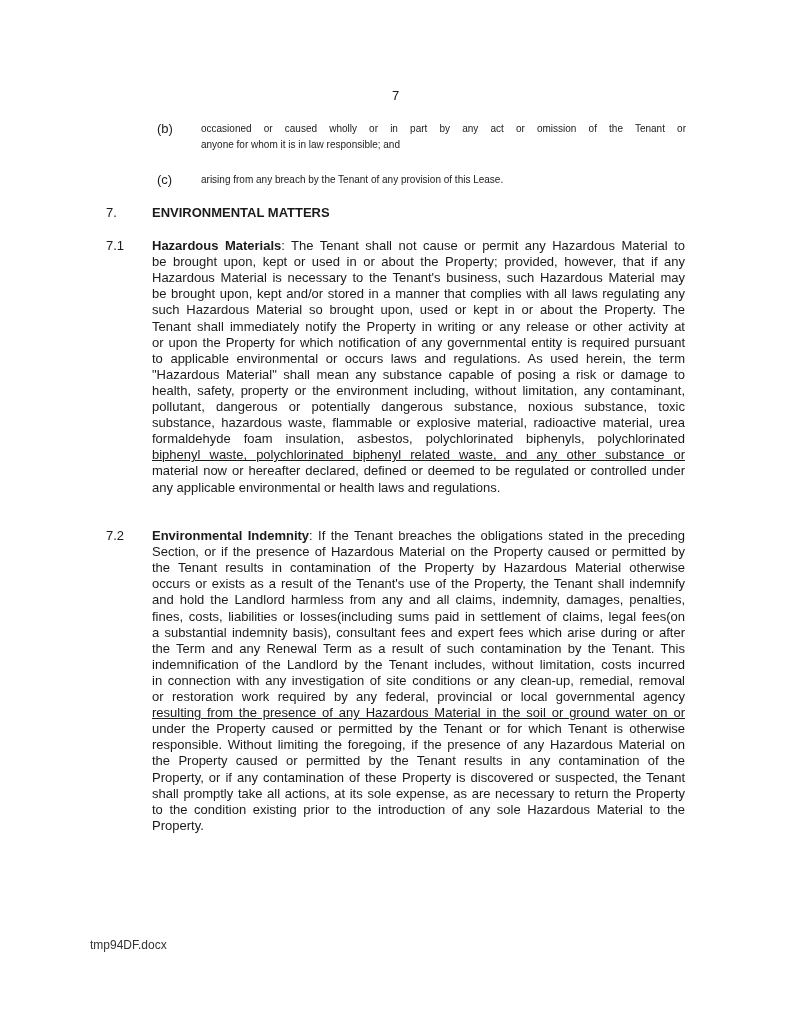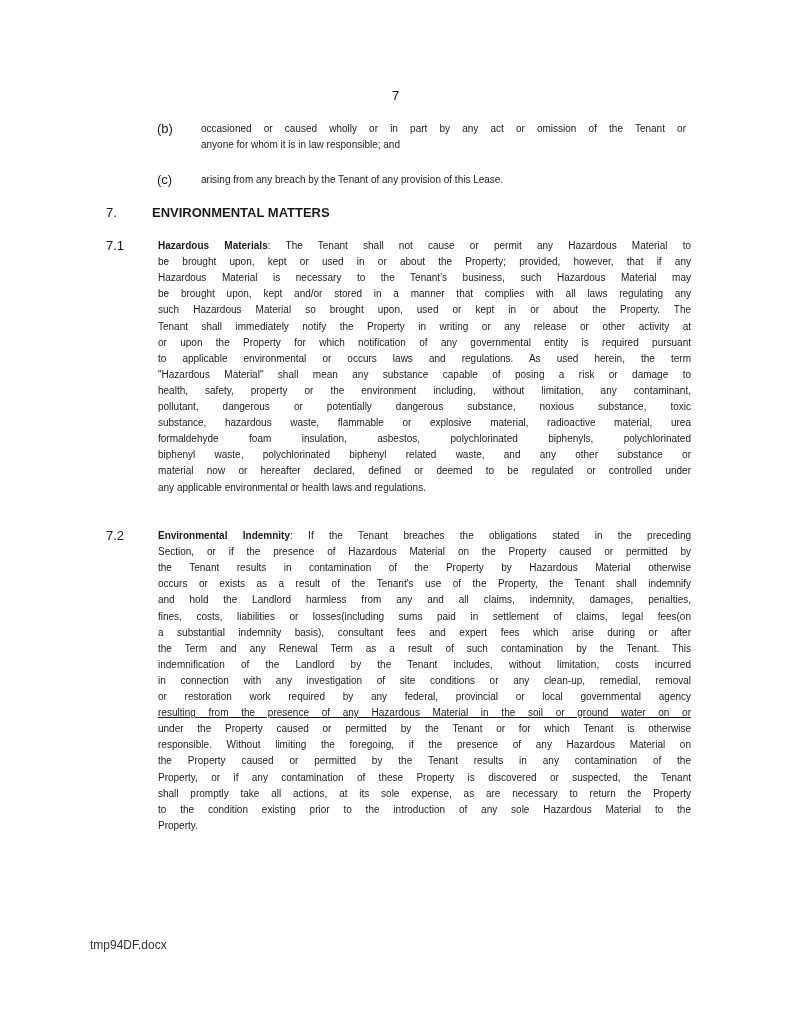--- a/index.html
+++ b/index.html
@@ -1,22 +1,22 @@
 <!DOCTYPE html>
 <html><head>
   <meta charset="utf-8">
   <style>
     html, body { margin: 0; padding: 0; background: #ffffff; }
     body { width: 791px; height: 1024px; position: relative; overflow: hidden;
            font-family: "Liberation Sans", sans-serif; color: #1a1a1a; }
     .page-number { position: absolute; top: 88px; left: 0; width: 791px; text-align: center; font-size: 13px; }
     .line { position: absolute; font-size: 13px; line-height: 16px; white-space: nowrap; }
     .num { position: absolute; font-size: 13px; line-height: 16px; }
-    .body-line { position: absolute; left: 152px; width: 533px; font-size: 10px; line-height: 16.1px;
-                 text-align: justify; text-align-last: justify; white-space: nowrap; margin-left: 6px; }
+    .body-line { position: absolute; left: 152px; width: 533px; font-size: 13px; line-height: 16.1px;
+                 text-align: justify; text-align-last: justify; white-space: nowrap; }
     .body-line.last { text-align-last: left; }
     .sub-line { position: absolute; left: 201px; width: 485px; font-size: 10px; line-height: 16px;
                 text-align: justify; text-align-last: justify; white-space: nowrap; }
     .sub-line.last { text-align-last: left; }
     b { font-weight: bold; }
     .footer { position: absolute; left: 90px; top: 938px; font-size: 12px; color: #333; }
   </style>
 </head>
 <body>
 
@@ -46,21 +46,21 @@
     <div class="body-line" style="top: 286.3px;">be brought upon, kept and/or stored in a manner that complies with all laws regulating any</div>
     <div class="body-line" style="top: 302.4px;">such Hazardous Material so brought upon, used or kept in or about the Property. The</div>
     <div class="body-line" style="top: 318.5px;">Tenant shall immediately notify the Property in writing or any release or other activity at</div>
     <div class="body-line" style="top: 334.6px;">or upon the Property for which notification of any governmental entity is required pursuant</div>
     <div class="body-line" style="top: 350.7px;">to applicable environmental or occurs laws and regulations. As used herein, the term</div>
     <div class="body-line" style="top: 366.8px;">"Hazardous Material" shall mean any substance capable of posing a risk or damage to</div>
     <div class="body-line" style="top: 382.9px;">health, safety, property or the environment including, without limitation, any contaminant,</div>
     <div class="body-line" style="top: 399px;">pollutant, dangerous or potentially dangerous substance, noxious substance, toxic</div>
     <div class="body-line" style="top: 415.1px;">substance, hazardous waste, flammable or explosive material, radioactive material, urea</div>
     <div class="body-line" style="top: 431.2px;">formaldehyde foam insulation, asbestos, polychlorinated biphenyls, polychlorinated</div>
-    <div class="body-line" style="top: 447.3px;">biphenyl waste, polychlorinated biphenyl related waste, and any other substance or</div>
+    <div class="body-line" style="top: 447.3px; text-decoration: underline;">biphenyl waste, polychlorinated biphenyl related waste, and any other substance or</div>
     <div class="body-line" style="top: 463.4px;">material now or hereafter declared, defined or deemed to be regulated or controlled under</div>
     <div class="body-line last" style="top: 479.5px;">any applicable environmental or health laws and regulations.</div>
   </div>
 
 <div id="clause1">
   <span class="num" style="left:106px; top:528px;">7.2</span>
   <div class="body-line" style="top:528px;"><b>Environmental Indemnity</b><span>: If the Tenant breaches the obligations stated in the preceding</span></div>
 <div class="body-line" style="top: 544.1px;">Section, or if the presence of Hazardous Material on the Property caused or permitted by</div>
     <div class="body-line" style="top: 560.2px;">the Tenant results in contamination of the Property by Hazardous Material otherwise</div>
     <div class="body-line" style="top: 576.3px;">occurs or exists as a result of the Tenant's use of the Property, the Tenant shall indemnify</div>

